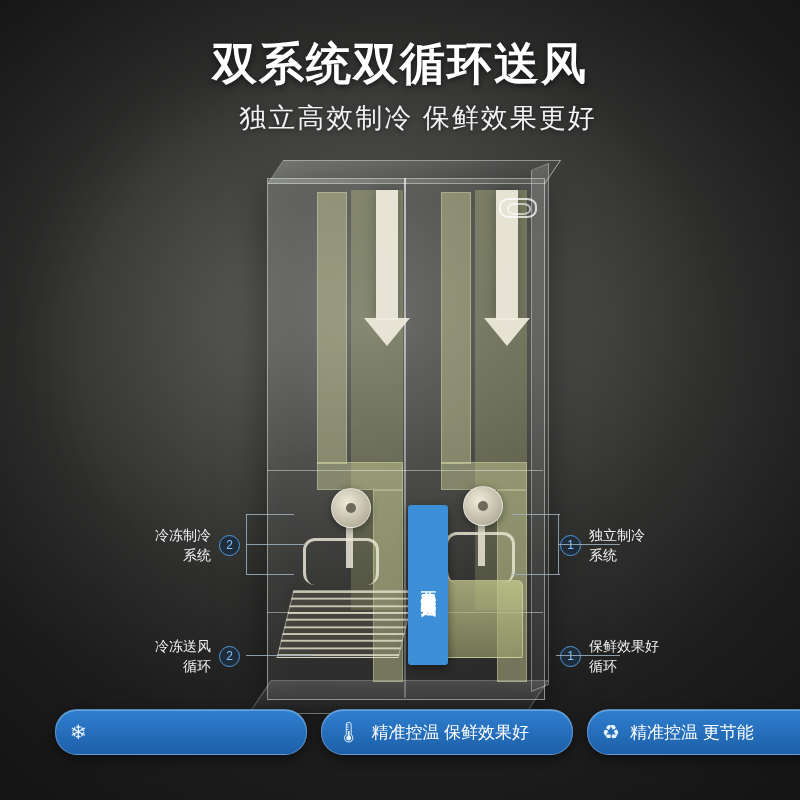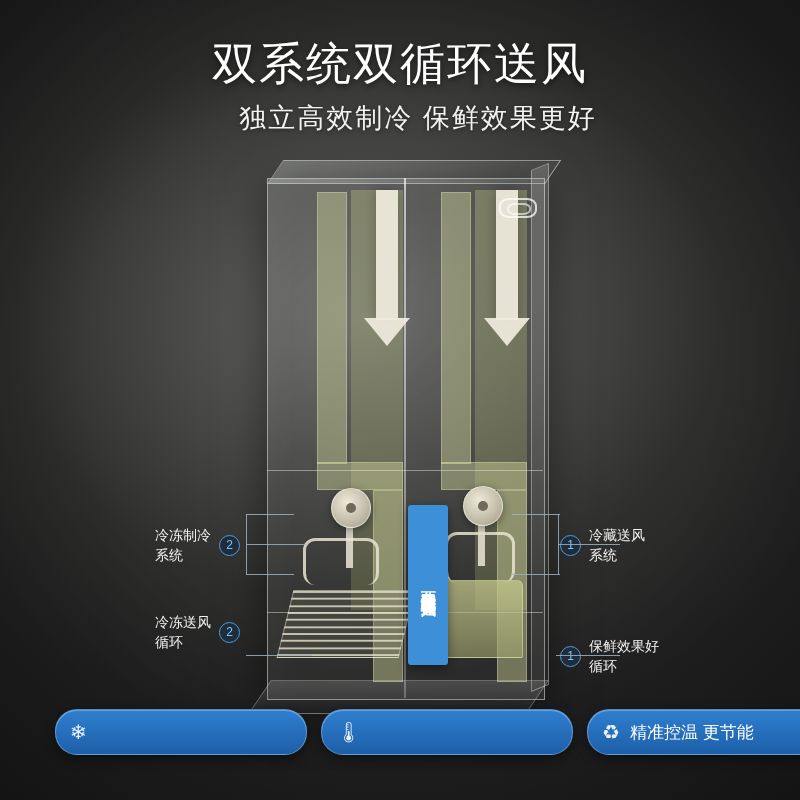--- a/index.html
+++ b/index.html
@@ -18,21 +18,21 @@
   
   #page:before{
     content:"";position:absolute;inset:0;
     background:radial-gradient(ellipse 700px 640px at 50% 45%, rgba(0,0,0,0) 45%, rgba(0,0,0,.55) 100%);
     pointer-events:none;
   }
 
   
   .title{
     position:absolute;left:0;right:0;top:34px;text-align:center;
-    font-size:45px;font-weight:normal;color:#ffffff;letter-spacing:2px;
+    font-size:45px;font-weight:bold;color:#ffffff;letter-spacing:2px;
     text-shadow:0 2px 6px rgba(0,0,0,.6);
   }
   .subtitle{
     position:absolute;left:0;right:0;top:100px;text-align:center;
     font-size:27px;color:#f2f2f2;letter-spacing:2px;
     text-shadow:0 1px 4px rgba(0,0,0,.5);
     margin-left:36px;
   }
 
   
@@ -161,21 +161,21 @@
   }
 
   
   .callout{position:absolute;color:#f2f2f2;font-size:14px;line-height:1.45;}
   .callout .txt{white-space:pre-line;}
   .num{
     width:19px;height:19px;border-radius:50%;
     border:1px solid #4f9ae0;background:#1f2d3a;color:#7ec2ff;
     font-size:12px;display:flex;align-items:center;justify-content:center;
   }
-  .cl-left{left:120px;}
+  .cl-left{left:120px;text-align:right;}
   .cl-right{right:120px;text-align:left;}
   .rowL{display:flex;align-items:center;gap:8px;justify-content:flex-end;}
   .rowR{display:flex;align-items:center;gap:8px;justify-content:flex-start;}
   .leader{position:absolute;background:#9fb0bd;height:1px;opacity:.85;}
   .leaderV{position:absolute;background:#9fb0bd;width:1px;opacity:.85;}
 
   
   .pills{
     position:absolute;left:55px;bottom:45px;display:flex;gap:14px;
   }
@@ -249,30 +249,30 @@
     </div>
   </div>
   <div class="leader" style="left:246px;top:544px;width:60px;"></div>
   <div class="leaderV" style="left:246px;top:514px;height:60px;"></div>
   <div class="leader" style="left:246px;top:514px;width:48px;"></div>
   <div class="leader" style="left:246px;top:574px;width:48px;"></div>
 
   <div class="callout cl-right" style="top:525px;width:120px;">
     <div class="rowR">
       <div class="num">1</div>
-      <div class="txt">冷藏送风
+      <div class="txt">独立制冷
 系统</div>
     </div>
   </div>
   <div class="leader" style="left:558px;top:544px;width:62px;"></div>
   <div class="leaderV" style="left:558px;top:514px;height:60px;"></div>
   <div class="leader" style="left:512px;top:514px;width:48px;"></div>
   <div class="leader" style="left:512px;top:574px;width:48px;"></div>
 
-  <div class="callout cl-left" style="top:612px;width:120px;">
+  <div class="callout cl-left" style="top:636px;width:120px;">
     <div class="rowL">
       <div class="txt">冷冻送风
 循环</div>
       <div class="num">2</div>
     </div>
   </div>
   <div class="leader" style="left:246px;top:655px;width:66px;"></div>
 
   <div class="callout cl-right" style="top:636px;width:120px;">
     <div class="rowR">
@@ -282,20 +282,21 @@
     </div>
   </div>
   <div class="leader" style="left:556px;top:655px;width:64px;"></div>
 
   <div class="pills">
     <div class="pill">
       <span class="gl">❄</span>
     </div>
     <div class="pill">
       <span class="gl">🌡</span>
+      <span>精准控温 保鲜效果好</span>
     </div>
     <div class="pill">
       <span class="gl">♻</span>
       <span>精准控温 更节能</span>
     </div>
   </div>
 
 </div>
 
 </body></html>

